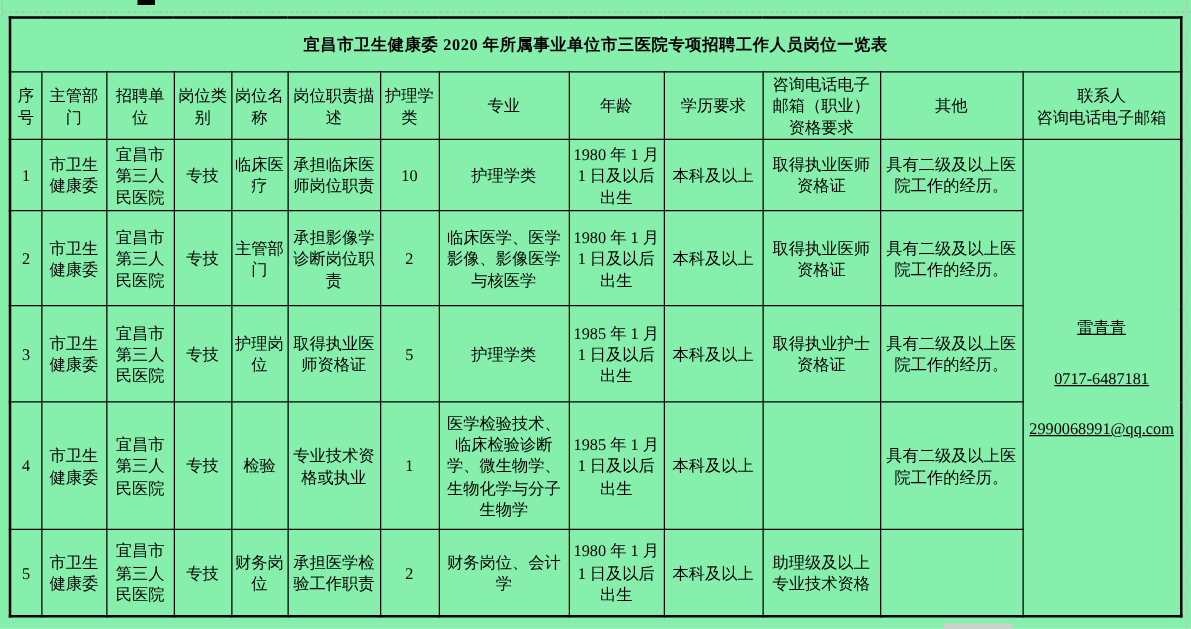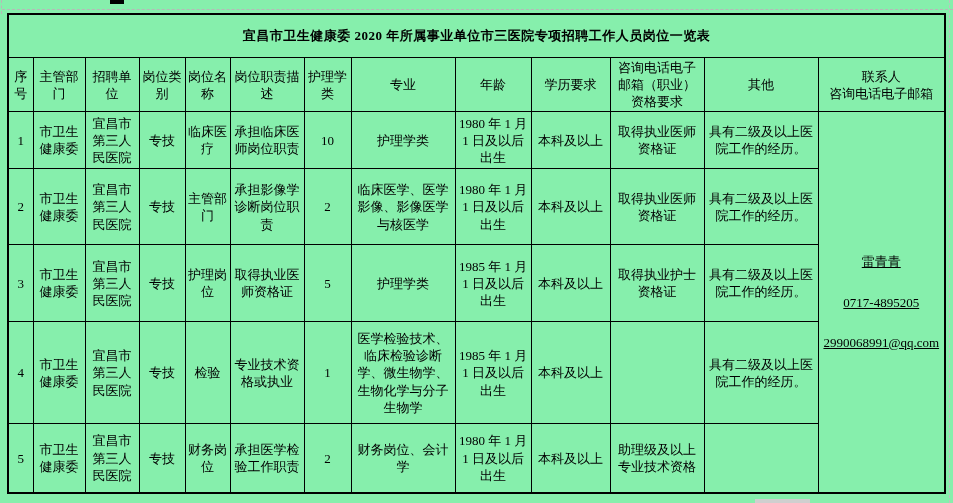--- a/index.html
+++ b/index.html
@@ -109,21 +109,21 @@
         <td>临床医疗</td>
         <td>承担临床医师岗位职责</td>
         <td>10</td>
         <td>护理学类</td>
         <td>1980 年 1 月 1 日及以后出生</td>
         <td>本科及以上</td>
         <td>取得执业医师资格证</td>
         <td>具有二级及以上医院工作的经历。</td>
         <td class="contact-cell" rowspan="5">
           <div>雷青青</div>
-          <div>0717-4895205</div>
+          <div>0717-6487181</div>
           <div>2990068991@qq.com</div>
         </td>
       </tr>
 
       <tr class="r2">
         <td>2</td>
         <td>市卫生健康委</td>
         <td>宜昌市第三人民医院</td>
         <td>专技</td>
         <td>主管部门</td>

